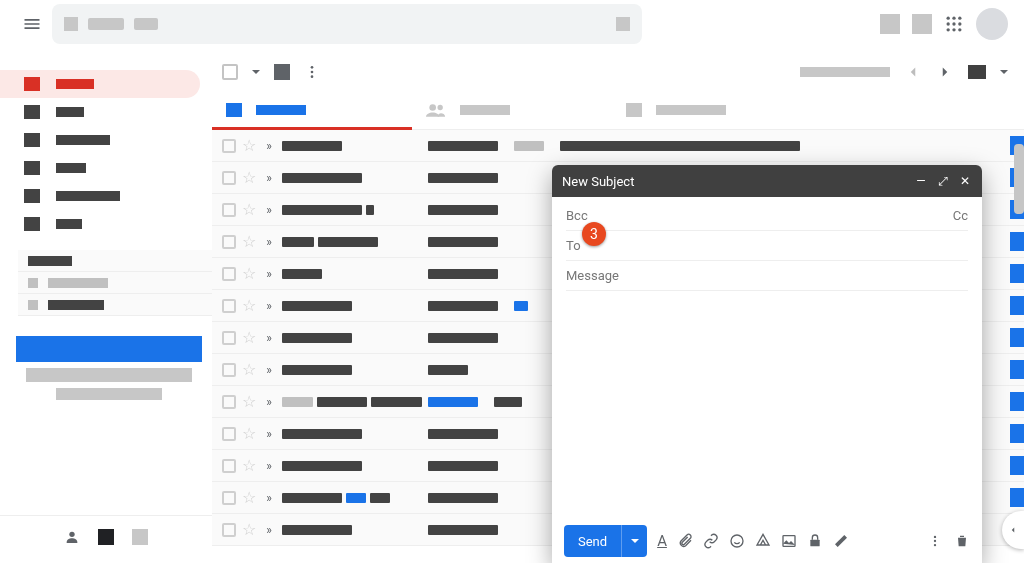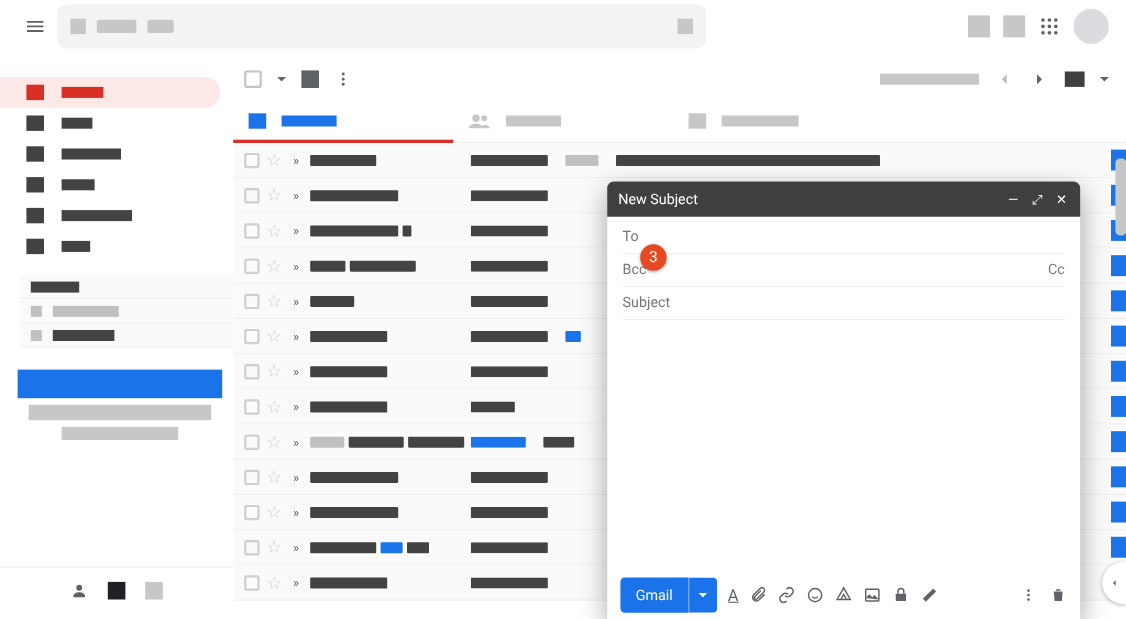--- a/index.html
+++ b/index.html
@@ -420,35 +420,35 @@
 <div class="compose-window">
   <div class="cw-header">
     <span>New Subject</span>
     <span class="spacer"></span>
     <span class="hicon">—</span>
     <span class="hicon">⤢</span>
     <span class="hicon">✕</span>
   </div>
   <div class="cw-fields">
     <div class="cw-field">
-      <span>To</span>
-    </div>
-    <div class="cw-field">
       <span>Bcc</span>
       <span class="extra">Cc</span>
     </div>
+    <div class="cw-field">
+      <span>To</span>
+    </div>
     <div class="cw-field" style="border-bottom:1px solid #eee">
-      <span>Subject</span>
+      <span>Message</span>
     </div>
   </div>
   <div class="cw-body"></div>
   <div class="cw-footer">
     <div class="send-btn">
       <div class="main-b">
-          <span>Gmail</span>
+          <span>Send</span>
         </div>
       <div class="drop">
           <span style="width:0;height:0;border-left:4px solid transparent;border-right:4px solid transparent;border-top:4px solid #fff"></span>
         </div>
     </div>
     <span class="ficon" style="text-decoration:underline">A</span>
     <span class="ficon">
         <svg width="16" height="16" viewBox="0 0 24 24" fill="none" stroke="#5f6368" stroke-width="2">
           <path d="M21 11l-8 8a5 5 0 01-7-7l9-9a3.5 3.5 0 015 5l-9 9a2 2 0 01-3-3l8-8"></path>
         </svg>

